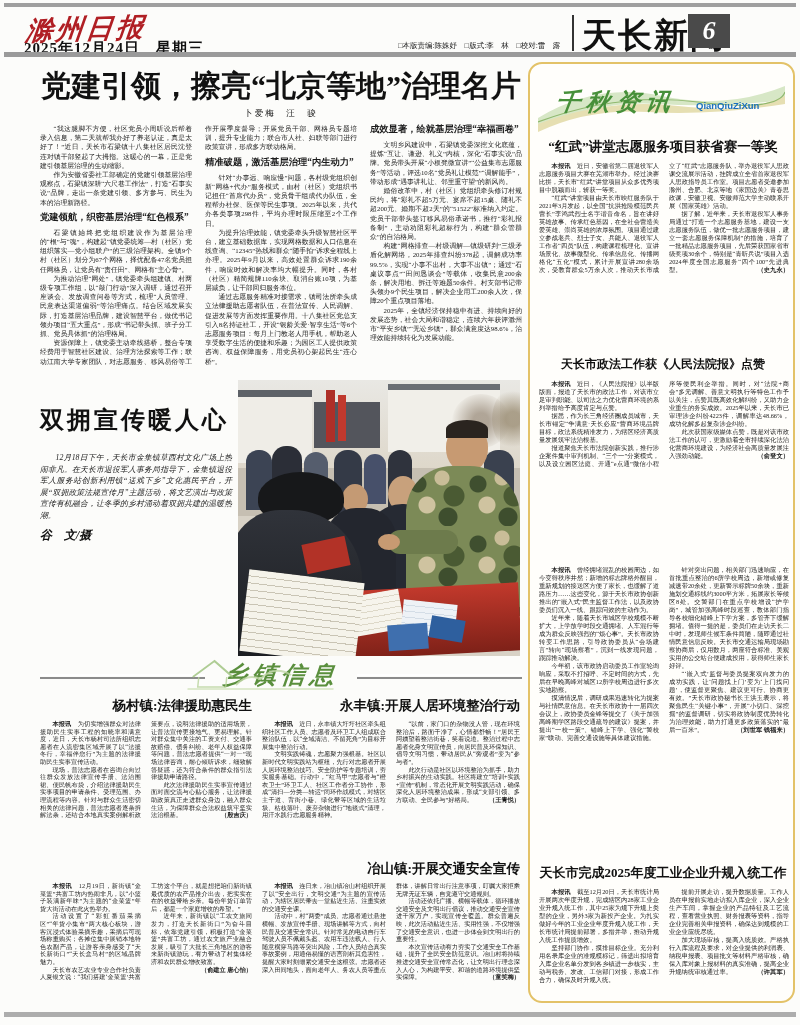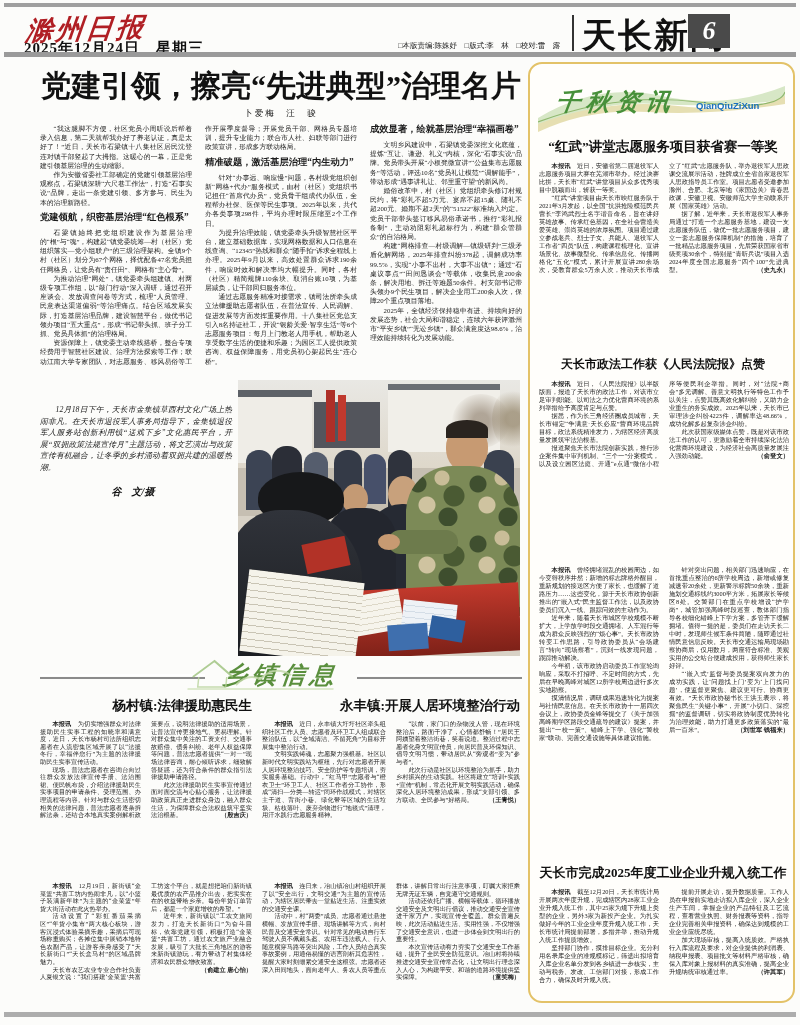--- a/index.html
+++ b/index.html
@@ -29,21 +29,21 @@
   .main-byline{left:40px;top:108px;width:482px;text-align:center;font-size:8.5px;letter-spacing:2px}
   .main-cols{left:40px;top:124px;width:482px;height:256px;column-count:3;column-gap:13px;
              font-size:6.8px;line-height:9.2px;text-align:justify;color:#1c1c1c;overflow:hidden}
   .main-cols .sub-head{font-size:9.3px;line-height:11px}
   .sub-head{font-weight:bold;margin:5px 0;text-indent:0}
 
   
   .photo-text{left:40px;top:404px;width:192px}
   .pf-title{font-size:24px;font-weight:bold;letter-spacing:3px;margin-bottom:16px}
   .pf-caption{font-size:7.8px;line-height:11.5px;text-align:justify;font-style:italic;color:#222}
-  .pf-credit{margin-top:12px;text-align:center;font-size:10px;font-weight:bold;font-style:italic;padding-right:6px}
+  .pf-credit{margin-top:6px;text-align:left;font-size:12px;font-weight:bold;font-style:italic;padding-right:6px}
   .photo{left:238px;top:380px;width:282px;height:276px;background:#d8d2c6;overflow:hidden}
   .ph{position:absolute}
 
   
   .ts-header{left:40px;top:656px;width:482px;height:38px;display:flex;align-items:center}
   .ts-line{flex:1;height:1px;background:#6b6b6b;border-bottom:2px solid #fff;box-shadow:0 3px 0 #8b8b8b}
   .ts-logo{position:relative;padding:0 18px;font-size:24px;font-weight:bold;color:#5a8f3d;
            font-style:italic;letter-spacing:5px;transform:skewX(-6deg);white-space:nowrap}
   .ts-logo svg{position:absolute;left:-18px;top:-12px;opacity:.8}
   .ta-title{position:absolute;font-weight:bold;text-align:right}
@@ -69,41 +69,42 @@
 
   <div class="abs top-rule"></div>
   <div class="abs masthead">滁州日报</div>
   <div class="abs date-line">2025年12月24日　星期三</div>
   <div class="abs editors-line">□本版责编:陈姝妤　□版式:李　林　□校对:雷　露</div>
   <div class="abs header-vline"></div>
   <div class="abs section-title">天长新闻</div>
   <div class="abs page-number">6</div>
   <div class="abs header-rule"></div>
 
-  <h1 class="abs main-headline">党建引领，擦亮“先进典型”治理名片</h1>
+  <h1 class="abs main-headline">党建引领，擦亮“北京等地”治理名片</h1>
   <div class="abs main-byline">卜爱梅　汪　骏</div>
   <div class="abs main-cols">
       <p>“我这腿脚不方便，社区党员小周听说后帮着录入信息，第二天就帮我办好了养老认证，真是太好了！”近日，天长市石梁镇十八集社区居民沈登连对镇干部竖起了大拇指。这暖心的一幕，正是党建引领基层治理的生动缩影。</p>
       <p>作为安徽省委社工部确定的党建引领基层治理观察点，石梁镇深耕“六尺巷工作法”，打造“石事实说”品牌，走出一条党建引领、多方参与、民生为本的治理新路径。</p>
       <div class="sub-head">党建领航，织密基层治理“红色根系”</div>
       <p>石梁镇始终把党组织建设作为基层治理的“根”与“魂”，构建起“镇党委统筹—村（社区）党组织落实—党小组联户”的三级治理架构。全镇9个村（社区）划分为67个网格，择优配备47名党员担任网格员，让党员有“责任田”、网格有“主心骨”。</p>
       <p>为推动治理“网处”，镇党委牵头组建镇、村两级专项工作组，以“敲门行动”深入调研，通过召开座谈会、发放调查问卷等方式，梳理“人员管理、民意表达渠道偏弱”等治理痛点。结合区域发展实际，打造基层治理品牌，建设智慧平台，做优书记领办项目“五大重点”，形成“书记带头抓、班子分工抓、党员具体抓”的治理格局。</p>
       <p>资源保障上，镇党委主动牵线搭桥，整合专项经费用于智慧社区建设、治理方法探索等工作；联动江南大学专家团队，对志愿服务、移风易俗等工作开展季度督导；开展党员干部、网格员专题培训，提升专业能力；联合市人社、妇联等部门进行政策宣讲，形成多方联动格局。</p>
       <div class="sub-head">精准破题，激活基层治理“内生动力”</div>
       <p>针对“办事远、响应慢”问题，各村级党组织创新“网格+代办”服务模式，由村（社区）党组织书记担任“首席代办员”，党员骨干组成代办队伍，全程帮办社保、医保等民生事项。2025年以来，共代办各类事项298件，平均办理时限压缩至2个工作日。</p>
       <p>为提升治理效能，镇党委牵头升级智慧社区平台，建立基础数据库，实现网格数据和人口信息在线查询、“12345”热线和群众“随手拍”诉求全程线上办理。2025年9月以来，高效处置群众诉求190余件，响应时效和解决率均大幅提升。同时，各村（社区）精简规牌110余块、取消台账10项，为基层减负，让干部回归服务本位。</p>
       <p>通过志愿服务精准对接需求，镇司法所牵头成立法律援助志愿者队伍，在普法宣传、人民调解、促进发展等方面发挥重要作用。十八集社区党总支引入8名持证社工，开设“银龄关爱·智享生活”等6个志愿服务项目：每月上门教老人用手机，帮助老人享受数字生活的便捷和乐趣；为园区工人提供政策咨询、权益保障服务，用党员初心架起民生“连心桥”。</p>
       <div class="sub-head">成效显著，绘就基层治理“幸福画卷”</div>
       <p>文明乡风建设中，石梁镇党委深挖文化底蕴，提炼“互让、谦逊、礼义”内核，深化“石事实说”品牌。党员带头开展“小板凳微宣讲”“公益集市志愿服务”等活动，评选10名“党员礼让模范”“调解能手”，带动形成“遇事讲礼让、邻里重守望”的新风尚。</p>
       <p>婚俗改革中，村（社区）党组织牵头修订村规民约，将“彩礼不超5万元、宴席不超15桌、随礼不超200元、婚期不超2天”的“51522”标准纳入约定。党员干部带头签订移风易俗承诺书，推行“彩礼报备制”，主动劝阻彩礼超标行为，构建“群众管群众”的自治格局。</p>
       <p>构建“网格排查—村级调解—镇级研判”三级矛盾化解网络，2025年排查纠纷378起，调解成功率99.5%，实现“小事不出村，大事不出镇”；通过“石桌议事点”“田间恳谈会”等载体，收集民意200余条，解决用地、拆迁等难题50余件。村支部书记带头领办9个民生项目，解决企业用工200余人次，保障20个重点项目落地。</p>
       <p>2025年，全镇经济保持稳中有进、持续向好的发展态势，社会大局和谐稳定，连续六年获评滁州市“平安乡镇”“无讼乡镇”，群众满意度达98.6%，治理效能持续转化为发展动能。</p>
     </div>
 
   <div class="abs photo-text">
+    <div class="pf-title">双拥宣传暖人心</div>
     <p class="pf-caption">12月18日下午，天长市金集镇草西村文化广场上热闹非凡。在天长市退役军人事务局指导下，金集镇退役军人服务站创新利用镇“送戏下乡”文化惠民平台，开展“双拥政策法规宣传月”主题活动，将文艺演出与政策宣传有机融合，让冬季的乡村涌动着双拥共建的温暖热潮。</p>
     <div class="pf-credit">谷　文/摄</div>
   </div>
 
   <div class="abs photo">
     <div class="ph" style="left:0;top:0;width:282px;height:95px;background:linear-gradient(180deg,#e9e8e4,#ddd6c8)"></div>
     <div class="ph" style="left:0;top:10px;width:74px;height:8px;background:#5d6167"></div>
     <div class="ph" style="left:0;top:17px;width:74px;height:66px;background:#efede7"></div>
     <div class="ph" style="left:76px;top:22px;width:66px;height:46px;background:#53555c"></div>
     <div class="ph" style="left:88px;top:10px;width:9px;height:52px;background:#ae2f28"></div>
@@ -169,20 +170,21 @@
       <p>此次行动是社区以环境整治为抓手，助力乡村振兴的生动实践。社区将建立“培训+实践+宣传”机制，常态化开展文明实践活动，确保深化人居环境整治成果，形成“支部引领、多方联动、全民参与”好格局。<span class="sign">（王青悦）</span></p>
     </div>
 
   <div class="ta-body" style="left:40px;top:882px;width:212px;height:124px">
       <p><b>本报讯</b>　12月19日，新街镇“金菜篮”共富工坊内热闹非凡，以“小篮子装满新年味”为主题的“金菜篮”年货大街活动在此火热举办。</p>
       <p>活动设置了“彩虹番茄采摘区”“年货小集市”两大核心板块，游客沉浸式体验采摘乐趣，采摘后可现场称重购买；各摊位集中展销本地特色农副产品，让游客亲身感受了“天长新街口”“天长盒马村”的区域品牌魅力。</p>
       <p>天长市农艺农业专业合作社负责人夏银文说：“我们搭建‘金菜篮’共富工坊这个平台，就是想把咱们新街镇最优质的农产品推介出去，把实实在在的收益带给乡亲。每份年货订单背后，都是一个家庭增收的希望。”</p>
       <p>近年来，新街镇以“工农文旅同发力，打造天长新街口”为奋斗目标，依靠党建引领，积极打造“金菜篮”共富工坊，通过农文旅产业融合发展，吸引了大批长三角地区的游客来新街镇游玩，有力带动了村集体经济和农民群众增收致富。<span class="sign">（俞建立 唐心怡）</span></p>
     </div>
 
+  <h2 class="ta-title" style="left:262px;top:860px;width:258px;font-size:13.5px">冶山镇:开展交通安全宣传</h2>
   <div class="ta-body" style="left:262px;top:882px;width:258px;height:124px">
       <p><b>本报讯</b>　连日来，冶山镇冶山村组织开展了以“安全出行，文明交通”为主题的宣传活动，为辖区居民带去一堂贴近生活、注重实效的交通安全课。</p>
       <p>活动中，村“两委”成员、志愿者通过悬挂横幅、发放宣传手册、现场讲解等方式，向村民普及交通安全常识。针对常见的电动自行车驾驶人员不佩戴头盔、农用车违法载人、行人随意横穿马路等突出风险，工作人员结合真实事故案例，用通俗易懂的语言剖析其危害性，提醒大家时刻绷紧交通安全这根弦。志愿者还深入田间地头，面向老年人、务农人员等重点群体，讲解日常出行注意事项，叮嘱大家拒乘无牌无证车辆，自觉遵守交通规则。</p>
       <p>活动还依托广播、横幅等载体，循环播放交通安全及文明出行倡议，推动交通安全宣传进千家万户，实现宣传全覆盖。群众普遍反映，此次活动贴近生活、实用性强，不仅增强了交通安全意识，也进一步体会到文明出行的重要性。</p>
       <p>本次宣传活动有力夯实了交通安全工作基础，提升了全民安全防范意识。冶山村将持续推进交通安全宣传常态化，让文明出行理念深入人心，为构建平安、和谐的道路环境提供坚实保障。<span class="sign">（童笑梅）</span></p>
     </div>
 
   <div class="abs right-box">
     <div class="qq-banner">
       <svg width="247" height="56" viewBox="0 0 247 56">

